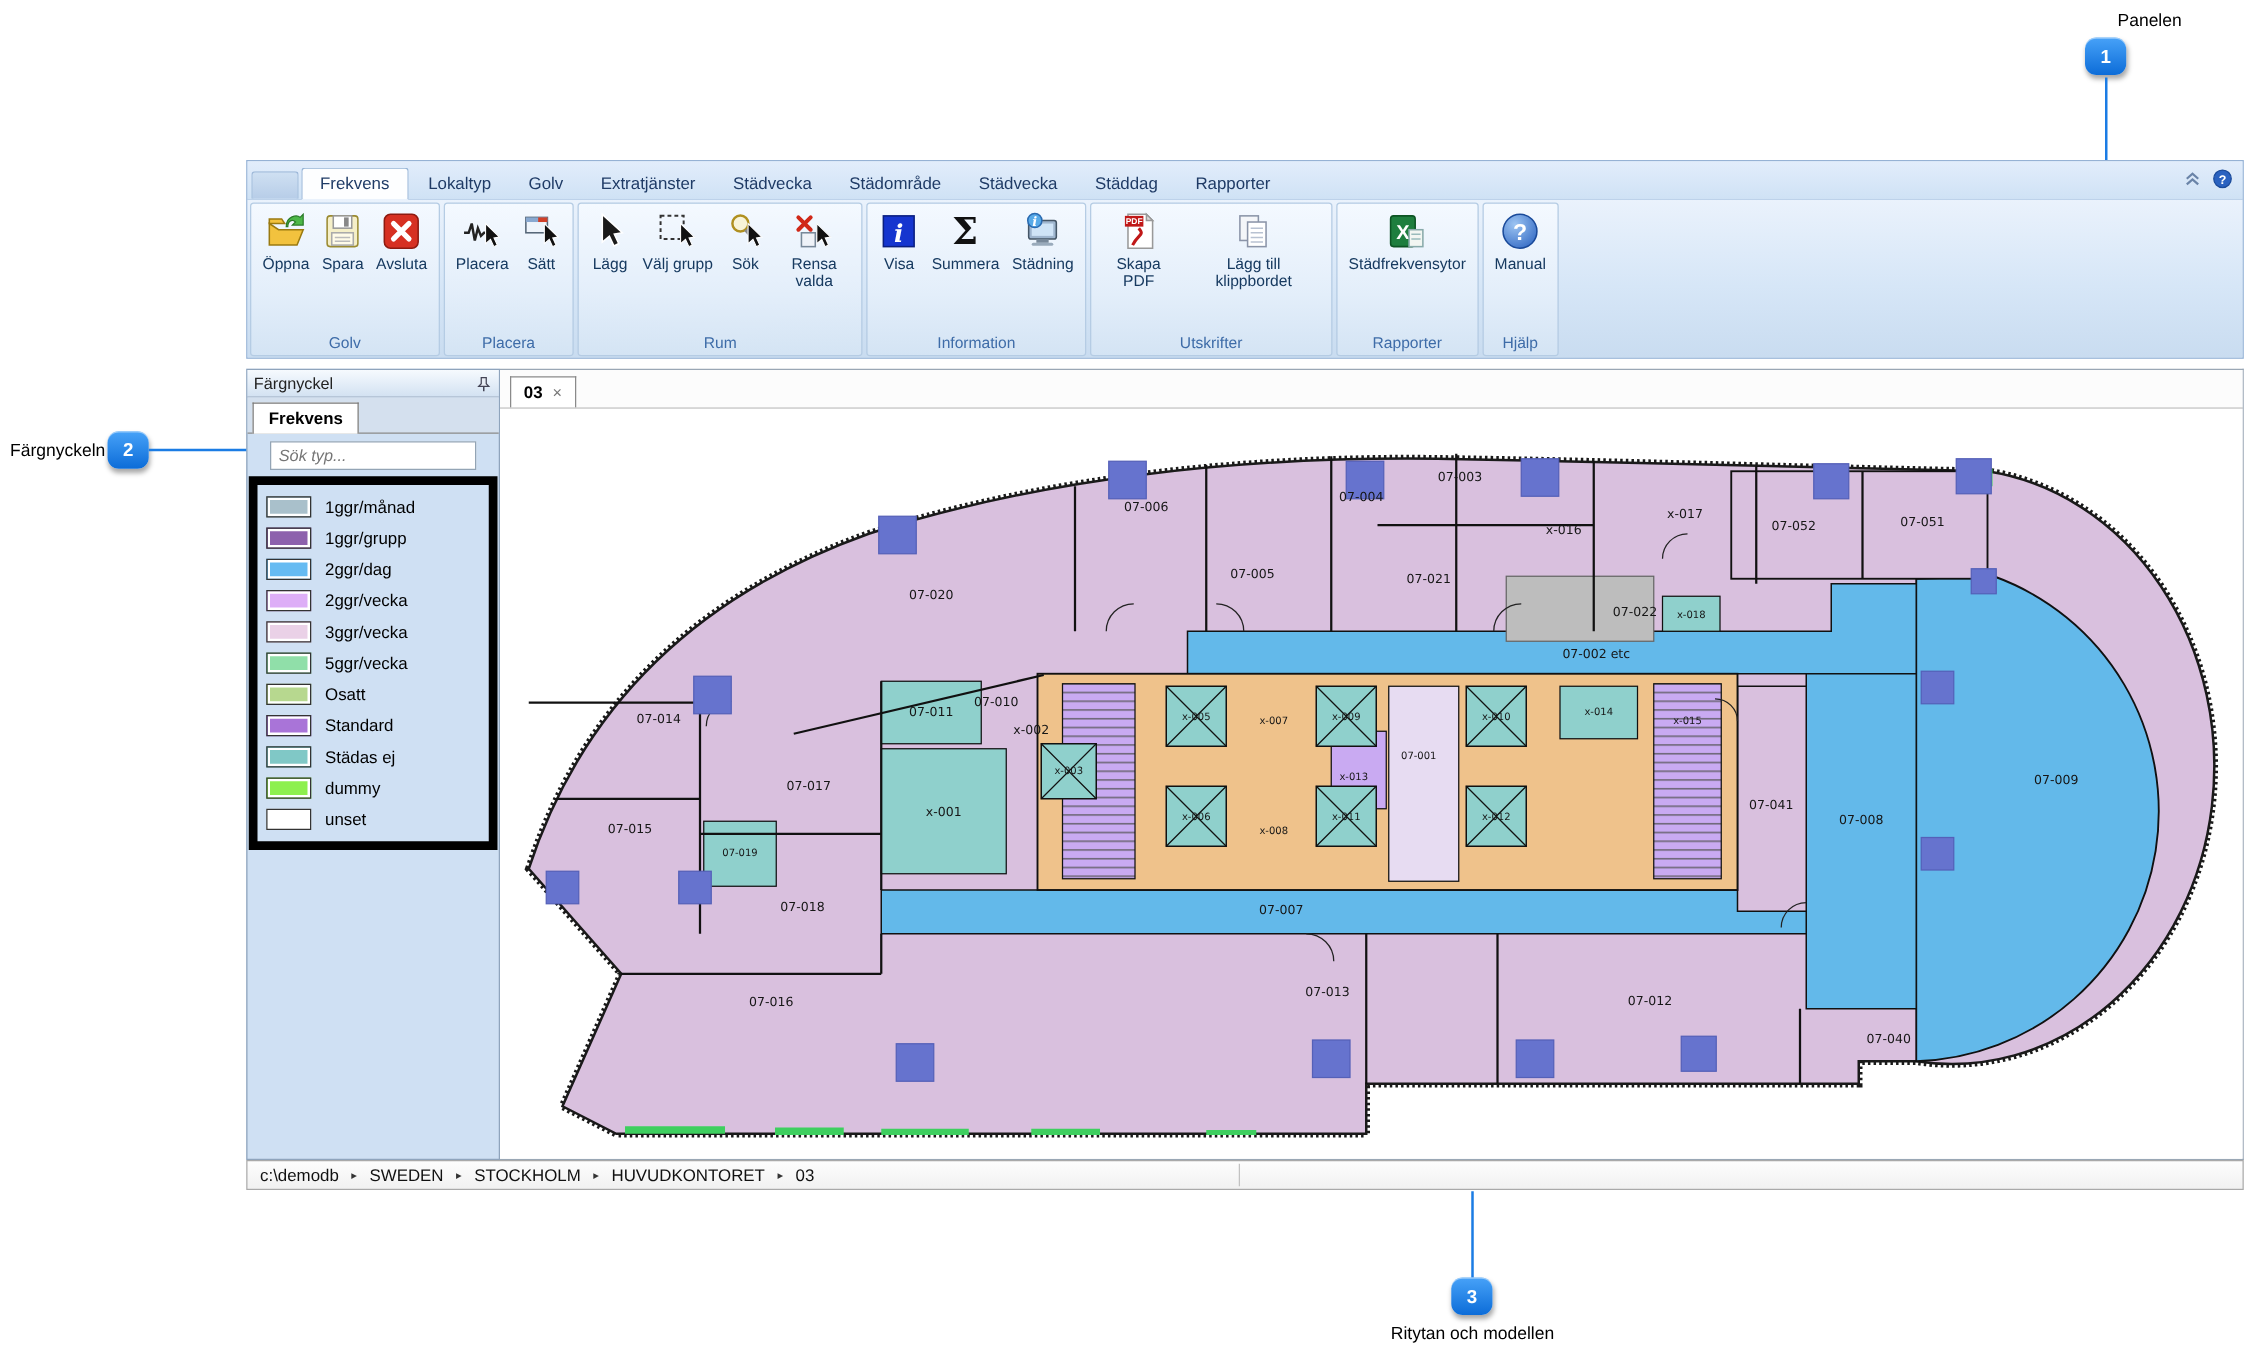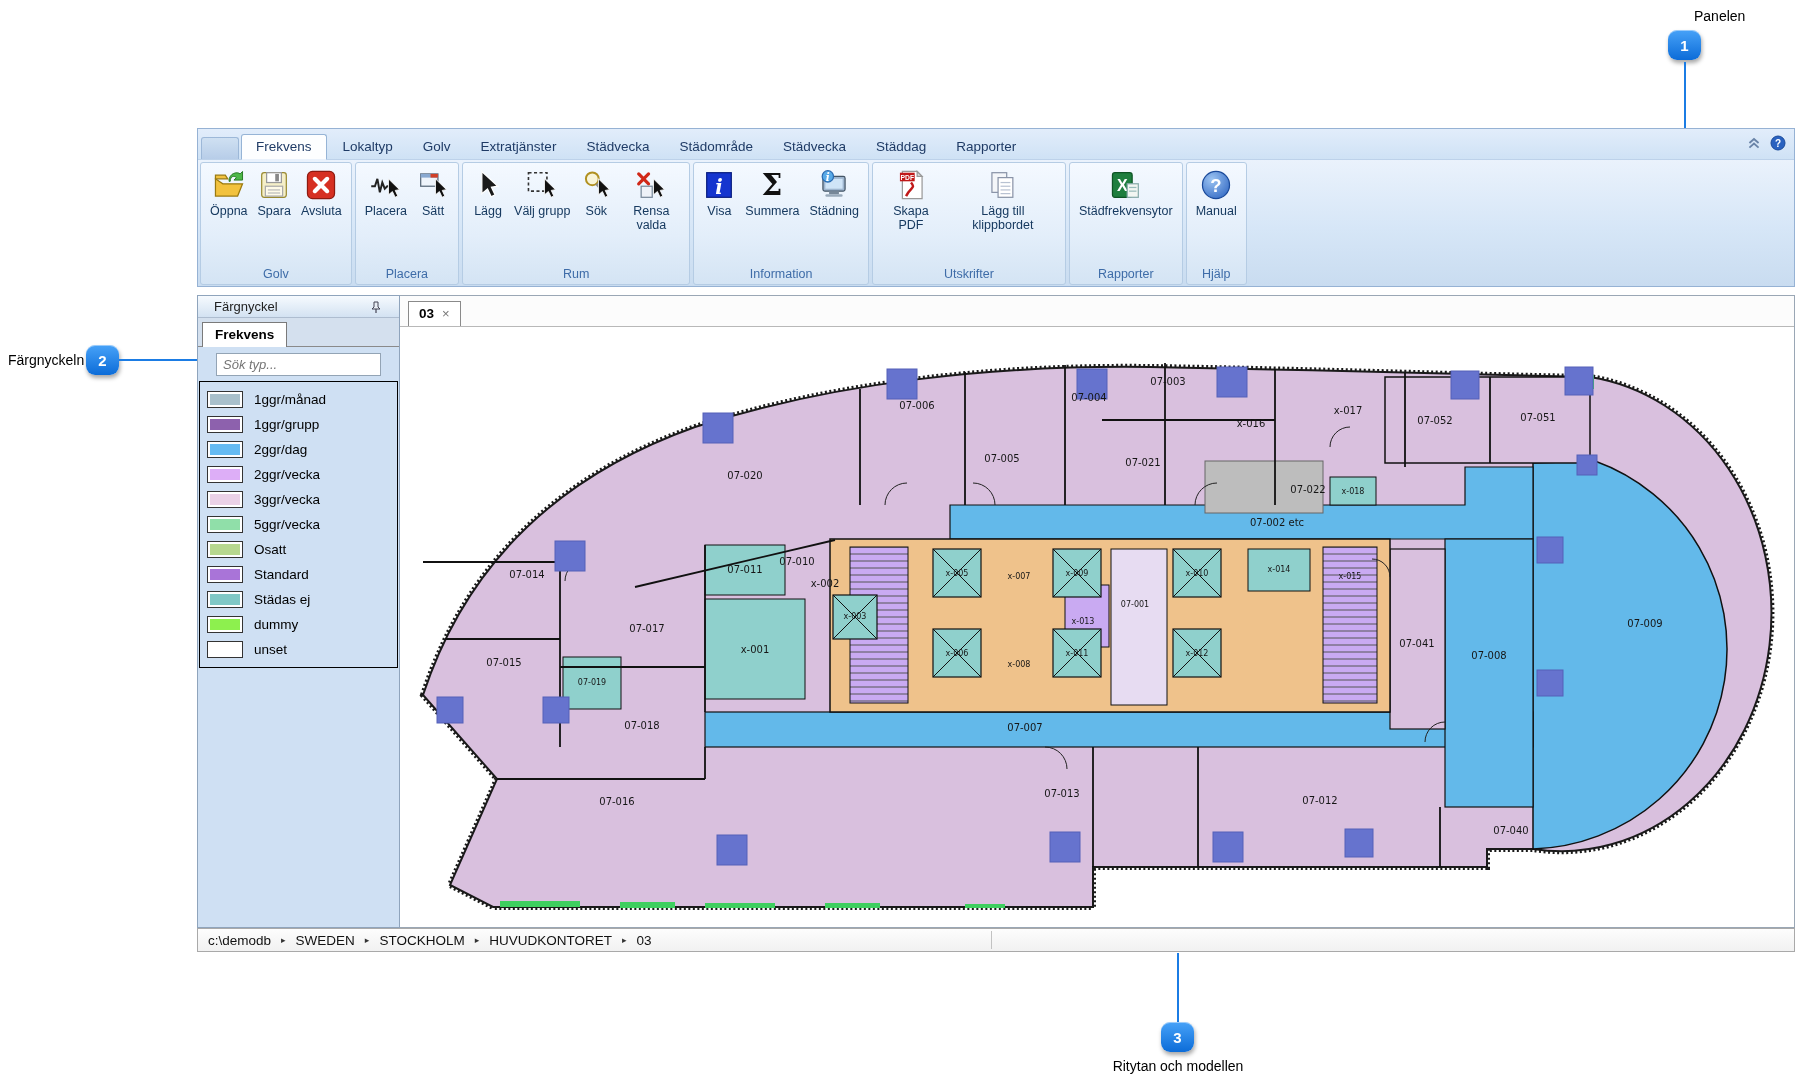--- a/index.html
+++ b/index.html
@@ -20,28 +20,28 @@
   .rbtn{display:flex;flex-direction:column;align-items:center;text-align:center;padding:2px 4px;border-radius:3px;}
   .ricon{width:32px;height:32px;display:block;}
   .ricon svg{width:32px;height:32px;display:block;}
   .rlabel{font-size:12.5px;color:#173a60;line-height:1.12;margin-top:3px;max-width:58px;}
   .rbtn.wide .rlabel{max-width:106px;}
   .rgroup-name{font-size:12.5px;color:#3e6ca8;text-align:center;padding:0 8px 3px;}
 
   
   .workspace{position:absolute;left:197px;top:295px;width:1598px;height:633px;display:flex;}
   .side-panel{width:203px;background:#cfe0f3;border:1px solid #8fa4bc;display:flex;flex-direction:column;}
-  .panel-header{height:22px;background:linear-gradient(#f6fafe,#d3e2f2);border-bottom:1px solid #aebdd0;display:flex;align-items:center;padding:0 16px;font-size:13px;color:#222;}
+  .panel-header{height:22px;background:linear-gradient(#f6fafe,#d3e2f2);border-bottom:1px solid #aebdd0;display:flex;align-items:center;padding:0 5px;font-size:13px;color:#222;}
   .panel-header .title{flex:1;}
   .panel-tabstrip{height:29px;background:#d4e0ee;border-bottom:1px solid #8a8a8a;display:flex;align-items:flex-end;padding-left:4px;}
   .panel-tab{background:#fff;border:1px solid #7a7a7a;border-bottom:none;padding:4px 12px 5px;font-size:13.5px;font-weight:bold;color:#000;margin-bottom:-1px;}
   .panel-info{margin:3px;height:44px;background:#d6e5f6;border:1px solid #e9f1fa;padding:6px 6px;font-size:13.5px;font-style:italic;color:#1c1c1c;}
   .panel-search{margin:6px 18px 4px;height:23px;background:#fff;border:1px solid #93a4b5;display:flex;align-items:center;}
   .panel-search input{border:none;outline:none;width:100%;font-size:13px;font-style:italic;padding:0 6px;font-family:"Liberation Sans",sans-serif;background:transparent;color:#333;}
-  .legend{border:1px solid #000000;margin:1px;padding:5px 0;background:#cfe0f3;}
+  .legend{border:7px solid #000000;margin:1px;padding:5px 0;background:#cfe0f3;}
   .legend-item{display:flex;align-items:center;height:25px;padding-left:7px;}
   .swatch{width:36px;height:17px;border:1px solid #333;box-shadow:inset 0 0 0 2px #fff;}
   .legend-label{margin-left:11px;font-size:13.5px;color:#000;}
 
   .canvas{flex:1;background:#fff;border:1px solid #9aa7b5;border-left:none;position:relative;}
   .canvas-tabstrip{height:30px;background:#fcfcfc;display:flex;align-items:flex-end;padding-left:8px;}
   .doc-tab{display:flex;align-items:center;gap:8px;background:#fff;border:1px solid #8a8a8a;border-bottom:none;padding:4px 10px 5px;font-size:13.5px;font-weight:bold;color:#000;box-shadow:0 1px 0 #fff;}
   .doc-tab .close{font-weight:normal;color:#777;font-size:13px;line-height:1;}
   .doc-tab-underline{position:absolute;left:0;top:30px;width:100%;border-top:1px solid #b8b8b8;}
   .plan-area{position:absolute;left:0;top:31px;right:0;bottom:0;background:#fff;}

